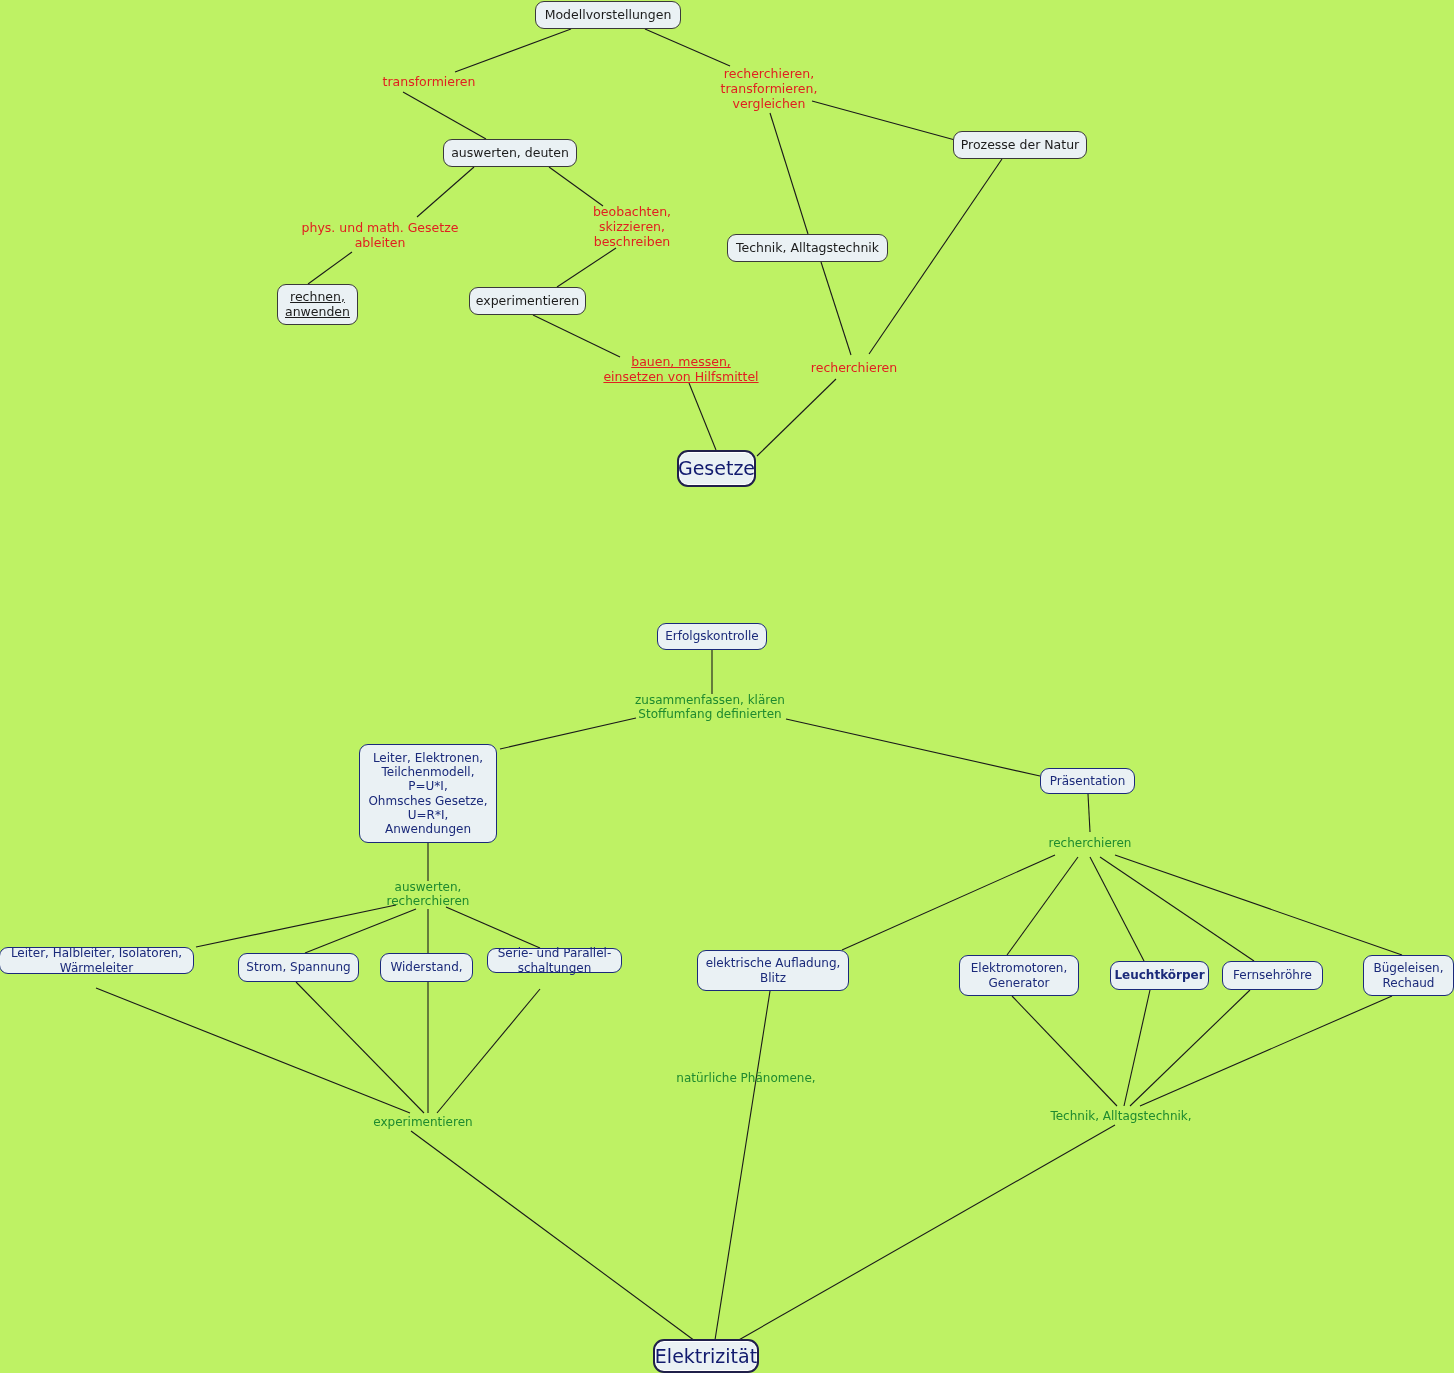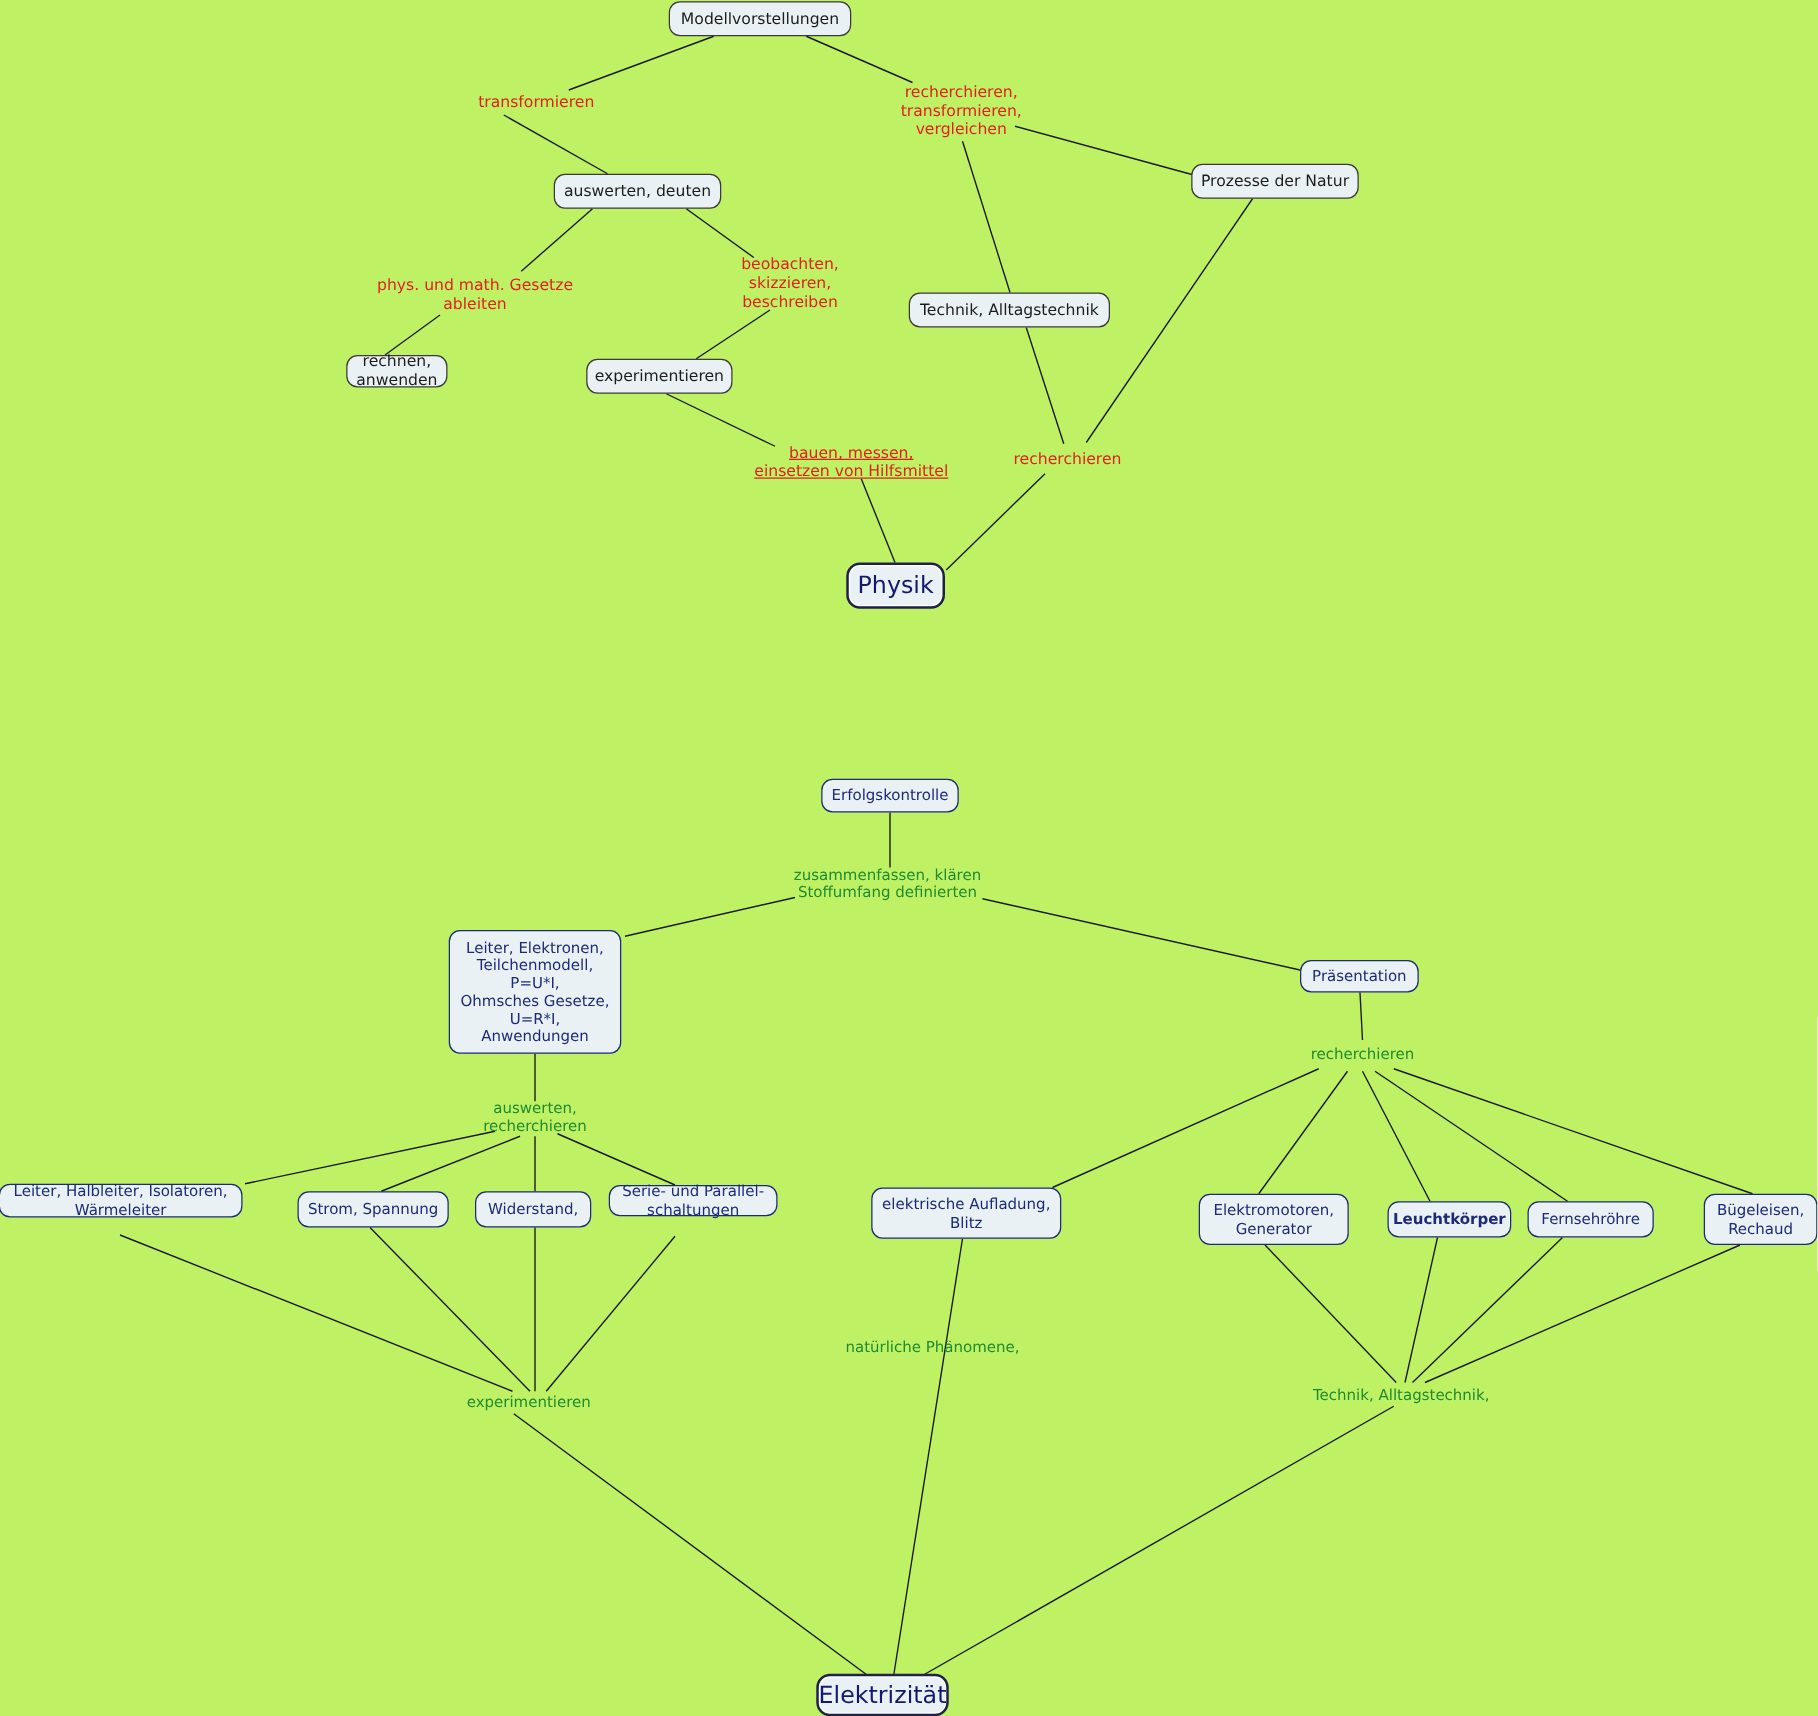--- a/index.html
+++ b/index.html
@@ -126,24 +126,24 @@
       <line x1="770" y1="991" x2="715" y2="1340" stroke="#1a1a1a" stroke-width="1.1"></line>
       <line x1="411" y1="1131" x2="695" y2="1341" stroke="#1a1a1a" stroke-width="1.1"></line>
       <line x1="1115" y1="1125" x2="737" y2="1341" stroke="#1a1a1a" stroke-width="1.1"></line>
     </svg>
 
   <div class="map-physik" id="map-physik-container">
       <div class="node" style="left: 535px; top: 1px; width: 146px; height: 28px;">Modellvorstellungen</div>
       <div class="node" style="left: 443px; top: 139px; width: 134px; height: 28px;">auswerten, deuten</div>
       <div class="node" style="left: 953px; top: 131px; width: 134px; height: 28px;">Prozesse der Natur</div>
       <div class="node" style="left: 727px; top: 234px; width: 161px; height: 28px;">Technik, Alltagstechnik</div>
-      <div class="node" style="left: 277px; top: 284px; width: 81px; height: 26px;">rechnen,
+      <div class="node" style="left: 277px; top: 284px; width: 81px; height: 41px; text-decoration: underline;">rechnen,
 anwenden</div>
       <div class="node" style="left: 469px; top: 287px; width: 117px; height: 28px;">experimentieren</div>
-      <div class="node root" style="left: 677px; top: 450px; width: 79px; height: 37px;">Physik</div>
+      <div class="node root" style="left: 677px; top: 450px; width: 79px; height: 37px;">Gesetze</div>
       <div class="edge-label" style="left: 429px; top: 81px;">transformieren</div>
       <div class="edge-label" style="left: 769px; top: 88px;">recherchieren,
 transformieren,
 vergleichen</div>
       <div class="edge-label" style="left: 380px; top: 235px;">phys. und math. Gesetze
 ableiten</div>
       <div class="edge-label" style="left: 632px; top: 226px;">beobachten,
 skizzieren,
 beschreiben</div>
       <div class="edge-label" style="left: 681px; top: 369px; text-decoration: underline;">bauen, messen,

